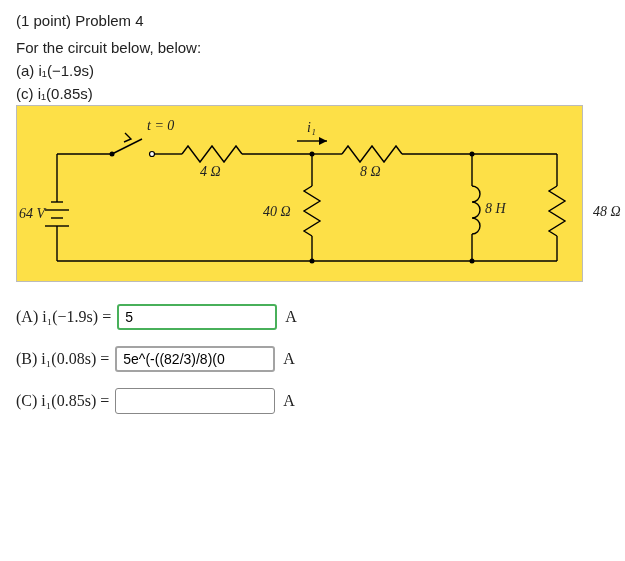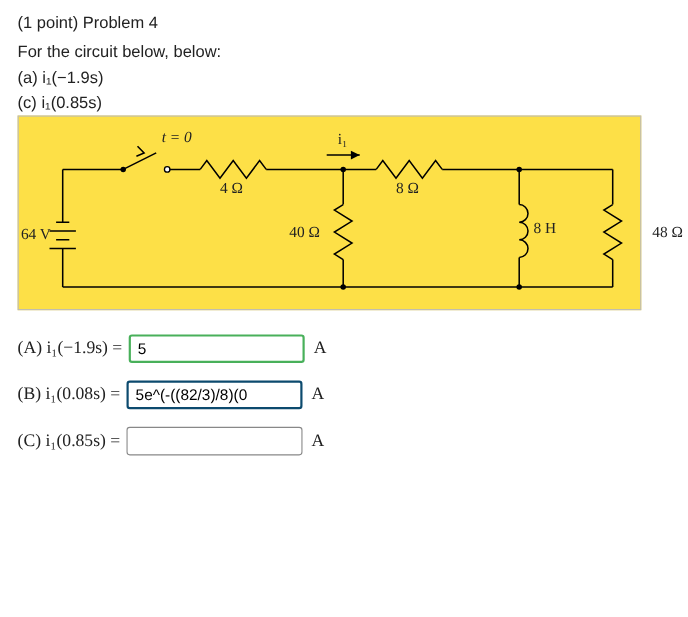--- a/index.html
+++ b/index.html
@@ -22,20 +22,21 @@
     height: 175px;
     position: relative;
     margin-bottom: 22px;
     background: #fde047;
   }
   .clabel {
     position: absolute;
     font-family: "Times New Roman", serif;
     font-size: 14px;
     white-space: nowrap;
+    font-style: italic;
   }
   .answer-row {
     display: flex;
     align-items: center;
     margin-bottom: 16px;
     font-family: "Times New Roman", serif;
     font-size: 16px;
   }
   .answer-row .lead { margin-right: 6px; }
   .answer-row input {
@@ -45,21 +46,21 @@
     font-size: 14px;
     border: 1px solid #888;
     border-radius: 3px;
     box-sizing: border-box;
   }
   .answer-row input.correct {
     border: 2px solid #48b05a;
     width: 160px;
   }
   .answer-row input.incorrect {
-    border: 2px solid #0c4a6e;
+    border: 2px solid #a3a3a3;
     width: 160px;
   }
   .answer-row input.blank {
     border: 1px solid #888;
     width: 160px;
   }
   .answer-row .unit {
     margin-left: 8px;
     font-family: "Times New Roman", serif;
   }

